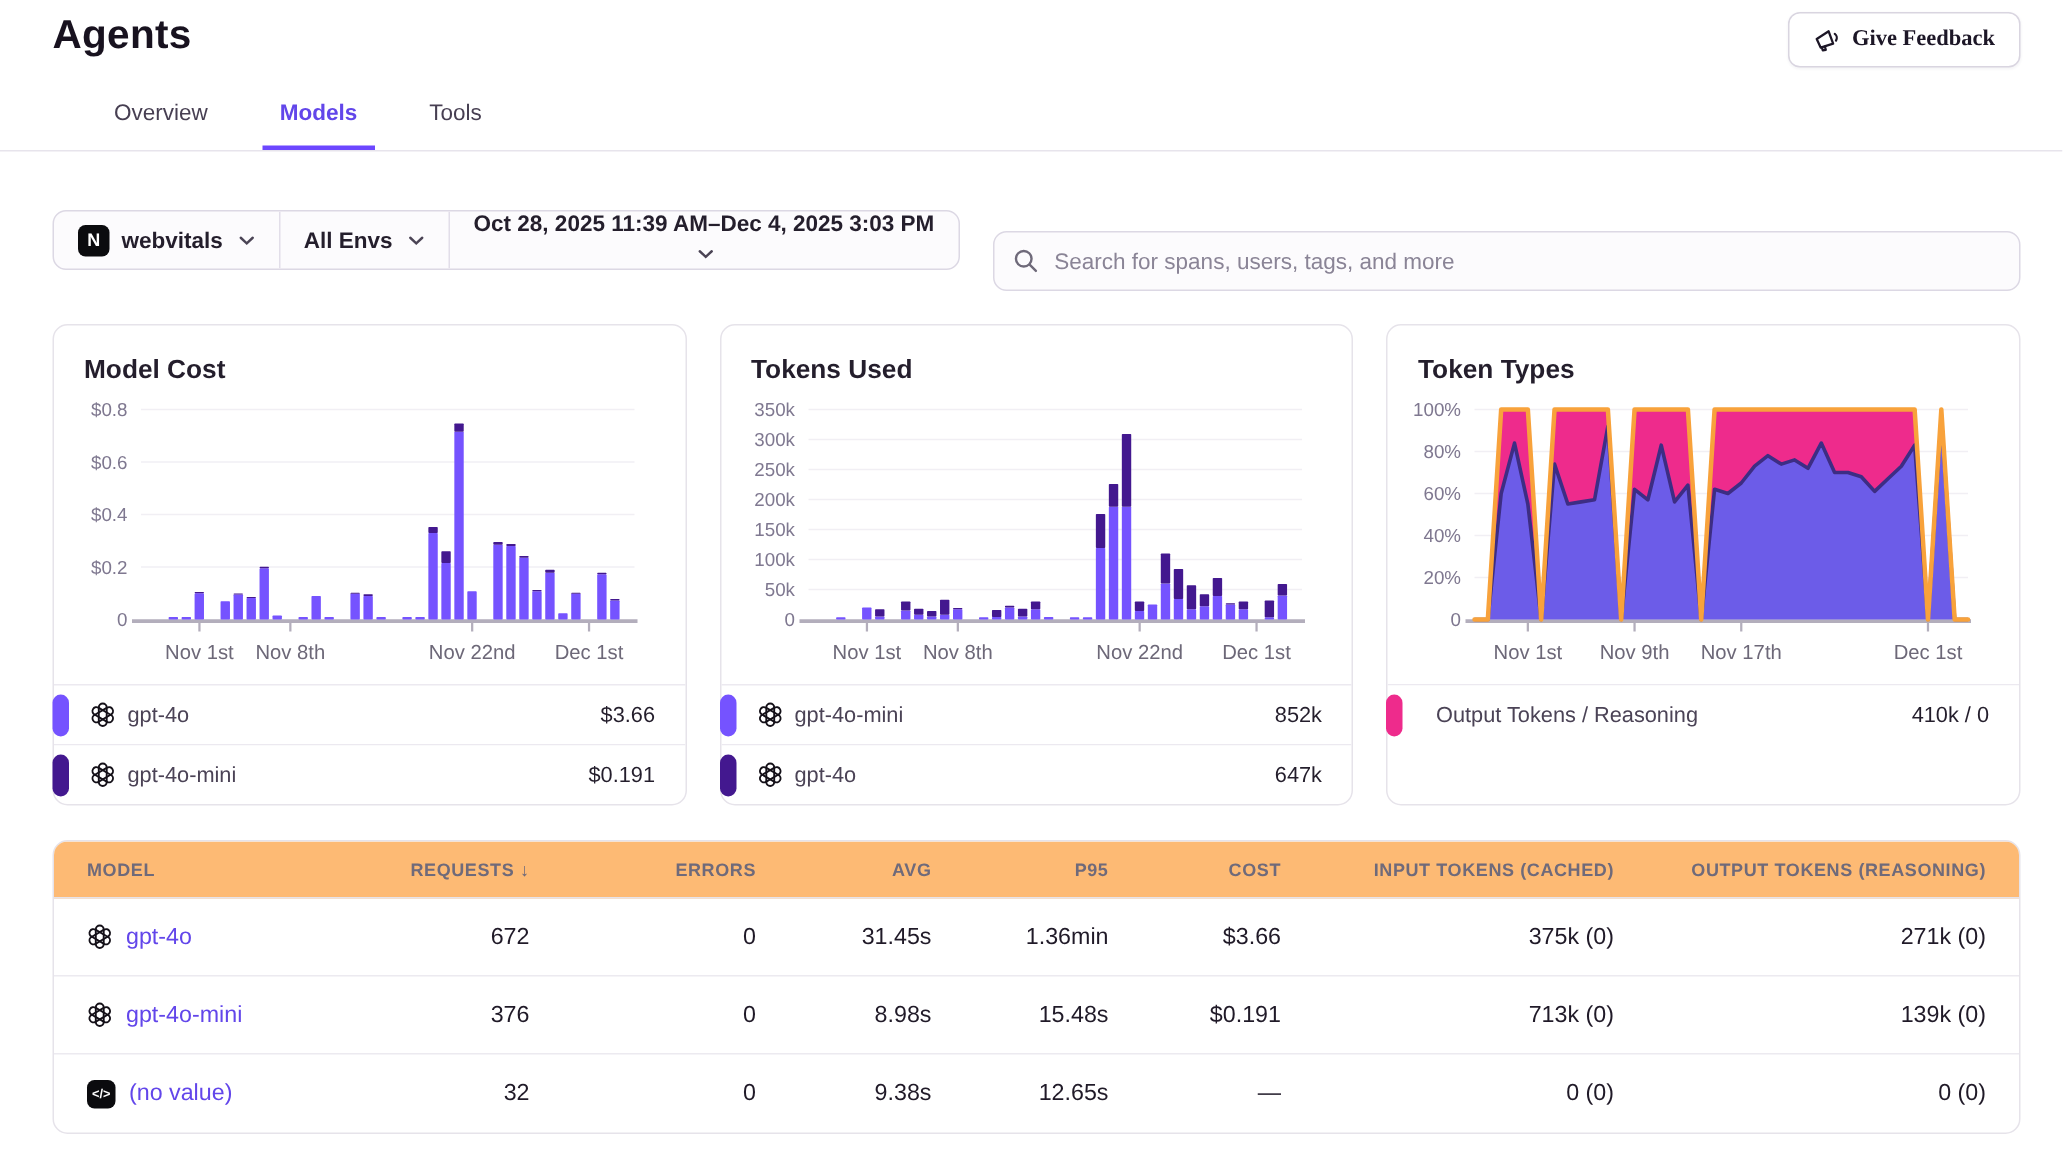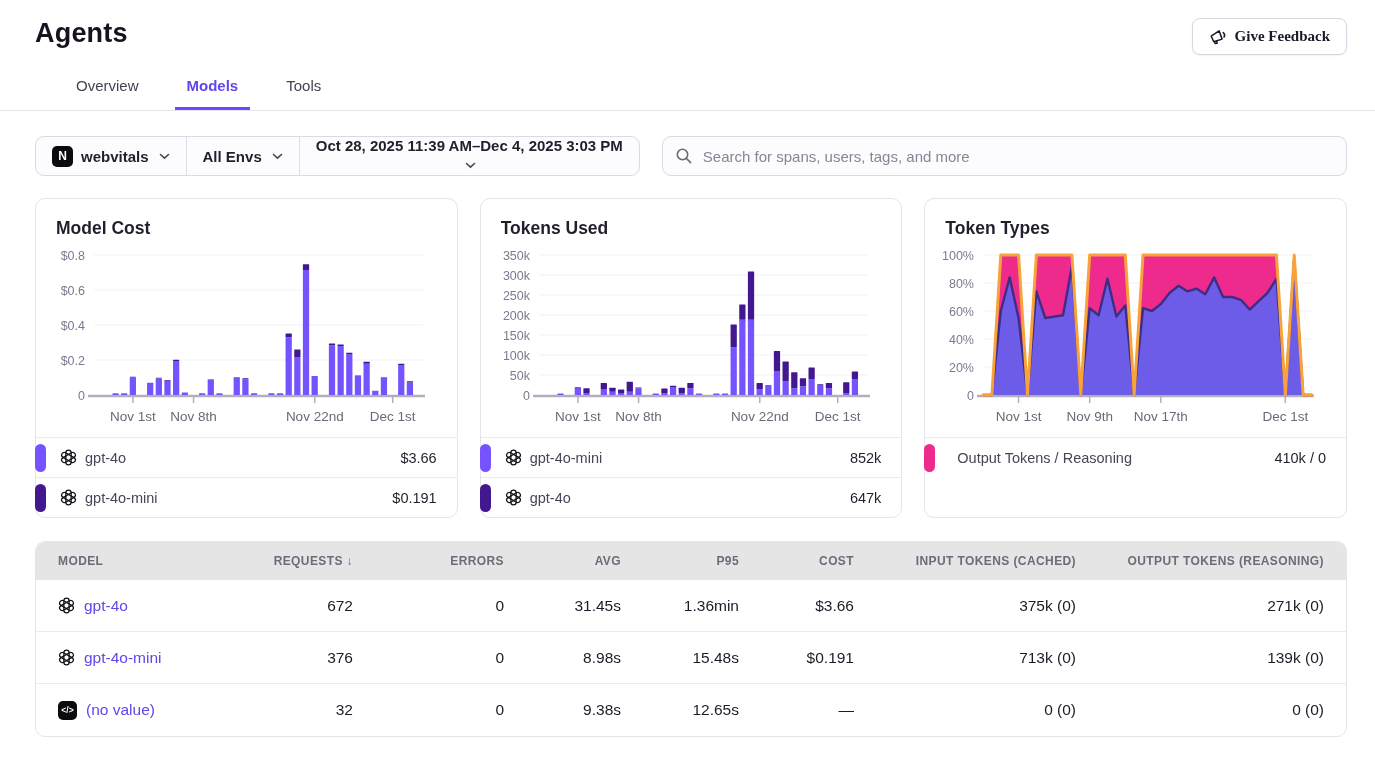--- a/index.html
+++ b/index.html
@@ -1,37 +1,37 @@
 <!DOCTYPE html>
 <html><head>
 <meta charset="utf-8">
 <style>
   * { margin:0; padding:0; box-sizing:border-box; }
   html,body { background:#fff; }
   body { font-family:"Liberation Sans", sans-serif; color:#241e2c; width:1375px; height:776px; overflow:hidden; }
   .page { width:1375px; height:776px; background:#fff; position:relative; }
 
   
-  .topbar { display:flex; justify-content:space-between; align-items:flex-start; padding:18px 28px 0 35px; }
+  .topbar { display:flex; justify-content:space-between; align-items:flex-start; padding:8px 28px 0 35px; }
   .page-title { font-size:27px; font-weight:bold; letter-spacing:0.2px; color:#18121f; }
   .feedback-btn { display:flex; align-items:center; gap:8px; background:#fff; border:1px solid #d9d5e0; border-radius:8px; padding:9px 16px; font-size:15px; font-weight:bold; color:#1d1727; cursor:pointer; box-shadow:0 1px 2px rgba(40,30,60,.06);font-family:Liberation Serif, serif; }
 
   
   .tabs { display:flex; gap:24px; padding-left:64px; margin-top:22px; border-bottom:1px solid #e7e4ec; }
   .tab { font-size:15px; color:#473f52; padding:0 12px 13px 12px; border-bottom:3px solid transparent; cursor:pointer; }
   .tab.active { color:#6246ea; border-bottom-color:#6c47ff; font-weight:bold; }
 
   
   .filter-row { display:flex; gap:22px; padding:25px 28px 0 35px; align-items:center; }
   .segmented { display:flex; align-items:stretch; border:1px solid #dcd8e4; background:#fcfbfd; border-radius:9px; height:40px; overflow:hidden; }
   .segment { display:flex; align-items:center; gap:8px; padding:0 16px; font-size:15px; font-weight:bold; color:#241e2c; border-right:1px solid #e2dee9; cursor:pointer; background:transparent; white-space:nowrap; }
   .segment:last-child { border-right:none;flex-direction:column; }
   .proj-ic { width:21px; height:21px; background:#0b0b0e; color:#fff; border-radius:5px; display:flex; align-items:center; justify-content:center; font-size:12px; font-weight:bold; }
   .chev { display:inline-flex; margin-left:2px; }
-  .search-wrap { flex:1; position:relative; }
+  .search-wrap { flex:1; position:relative;margin-top:28px; }
   .search-input { width:100%; height:40px; border:1px solid #dcd8e4; border-radius:9px; background:#fcfbfd; padding:0 14px 0 40px; font-size:15px; font-family:"Liberation Sans",sans-serif; color:#241e2c; outline:none; }
   .search-input::placeholder { color:#8a8496; }
   .search-ic { position:absolute; left:13px; top:11px; }
 
   
   .cards { display:flex; gap:22px; padding:22px 28px 0 35px; }
   .card { width:489px; border:1px solid #e6e3ea; border-radius:10px; background:#fff; position:relative; }
   .card-title { font-size:17.5px; font-weight:bold; color:#241e2c; padding:19px 20px 4px 20px; }
   .chart { padding:0 10px 0 10px; }
   .legend { border-top:0; }
@@ -39,21 +39,21 @@
   .lrow:last-child { border-bottom-left-radius:10px; border-bottom-right-radius:10px; }
   .swatch { position:absolute; left:-1px; top:6px; width:11px; height:28px; border-radius:6px; }
   .lname { color:#4b4356; margin-left:8px; }
   .lval { margin-left:auto; color:#241e2c; }
   .oa-ic { display:inline-flex; flex:none; }
   .code-ic { width:19px; height:19px; background:#0b0b0e; color:#fff; border-radius:5px; font-size:8.5px; font-weight:bold; display:inline-flex; align-items:center; justify-content:center; flex:none; letter-spacing:0; }
 
   
   .table-wrap { margin:23px 28px 0 35px; border:1px solid #e6e3ea; border-radius:10px; overflow:hidden; background:#fff; }
   .tgrid { display:grid; grid-template-columns:165px 130px 151px 117px 118px 115px 222px 1fr; align-items:center; padding:0 22px; }
-  .thead { background:#e5e5e5; border-bottom:1px solid #e6e3ea; height:38px; }
+  .thead { background:#fdba74; border-bottom:1px solid #e6e3ea; height:38px; }
   .th { font-size:12px; font-weight:bold; color:#6f6a7a; letter-spacing:.4px; cursor:pointer; }
   .th.num { text-align:right; }
   .trow { height:52px; border-bottom:1px solid #eceaf0; font-size:15.5px; color:#201a28; }
   .trow:last-child { border-bottom:none; }
   .tcell { text-align:right; }
   .tcell.model { text-align:left; display:flex; align-items:center; gap:9px; }
   .model-link { color:#6246ea; text-decoration:none; cursor:pointer; }
 </style>
 </head>
 <body>

